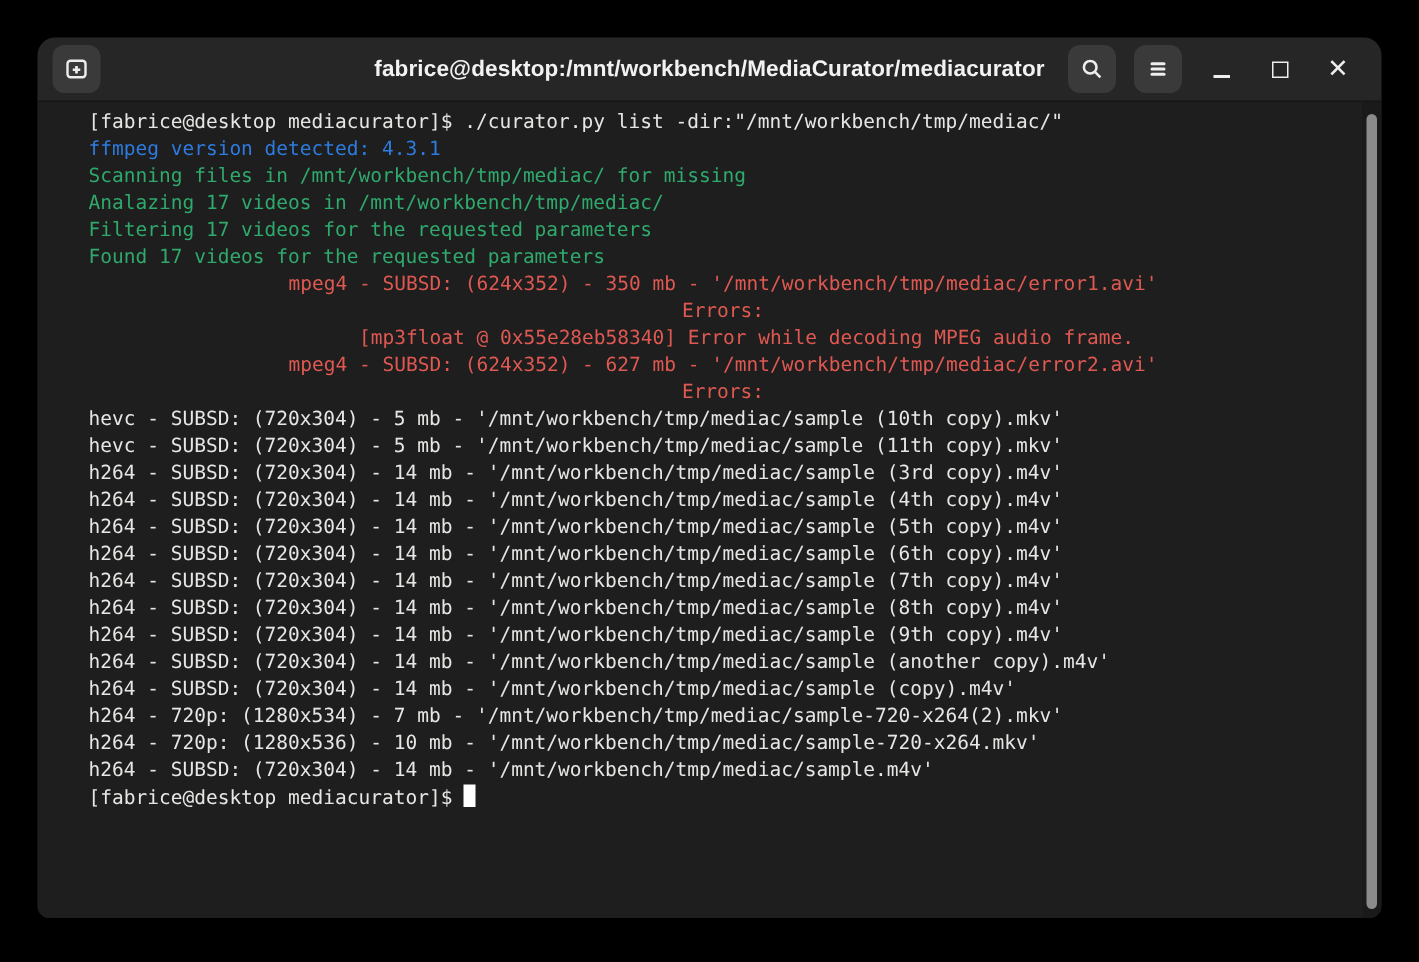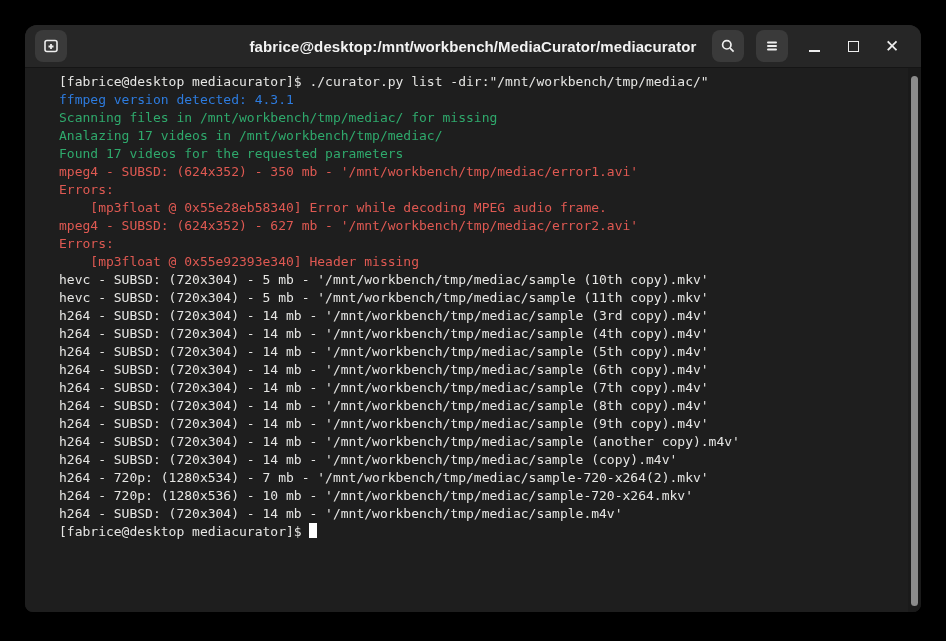--- a/index.html
+++ b/index.html
@@ -119,21 +119,21 @@
   .tline {
     font-family: "DejaVu Sans Mono", monospace;
     font-size: 13px;
     line-height: 18px;
     height: 18px;
     white-space: pre;
     color: var(--fg, #e6e6e4);
   }
   .tline.c-blue  { color: var(--blue,  #2d7bde); }
   .tline.c-green { color: var(--green, #2fa96c); }
-  .tline.c-red   { color: var(--red,   #df5952); }
+  .tline.c-red   { color: var(--red,   #df5952); text-align: center; }
   .cursor {
     display: inline-block;
     width: 8px;
     height: 15px;
     background: #ffffff;
     vertical-align: -2px;
   }
   .scrollbar {
     position: absolute;
     top: 0;
@@ -200,27 +200,27 @@
         </button>
       </div>
     </div>
 
     <div class="terminal">
       <div class="tlines">
           <div class="tline c-fg">[fabrice@desktop mediacurator]$ ./curator.py list -dir:"/mnt/workbench/tmp/mediac/"</div>
           <div class="tline c-blue">ffmpeg version detected: 4.3.1</div>
           <div class="tline c-green">Scanning files in /mnt/workbench/tmp/mediac/ for missing</div>
           <div class="tline c-green">Analazing 17 videos in /mnt/workbench/tmp/mediac/</div>
+          <div class="tline c-green">Filtering 17 videos for the requested parameters</div>
           <div class="tline c-green">Found 17 videos for the requested parameters</div>
           <div class="tline c-red">mpeg4 - SUBSD: (624x352) - 350 mb - '/mnt/workbench/tmp/mediac/error1.avi'</div>
           <div class="tline c-red">Errors:</div>
           <div class="tline c-red">    [mp3float @ 0x55e28eb58340] Error while decoding MPEG audio frame.</div>
           <div class="tline c-red">mpeg4 - SUBSD: (624x352) - 627 mb - '/mnt/workbench/tmp/mediac/error2.avi'</div>
           <div class="tline c-red">Errors:</div>
-          <div class="tline c-red">    [mp3float @ 0x55e92393e340] Header missing</div>
           <div class="tline c-fg">hevc - SUBSD: (720x304) - 5 mb - '/mnt/workbench/tmp/mediac/sample (10th copy).mkv'</div>
           <div class="tline c-fg">hevc - SUBSD: (720x304) - 5 mb - '/mnt/workbench/tmp/mediac/sample (11th copy).mkv'</div>
           <div class="tline c-fg">h264 - SUBSD: (720x304) - 14 mb - '/mnt/workbench/tmp/mediac/sample (3rd copy).m4v'</div>
           <div class="tline c-fg">h264 - SUBSD: (720x304) - 14 mb - '/mnt/workbench/tmp/mediac/sample (4th copy).m4v'</div>
           <div class="tline c-fg">h264 - SUBSD: (720x304) - 14 mb - '/mnt/workbench/tmp/mediac/sample (5th copy).m4v'</div>
           <div class="tline c-fg">h264 - SUBSD: (720x304) - 14 mb - '/mnt/workbench/tmp/mediac/sample (6th copy).m4v'</div>
           <div class="tline c-fg">h264 - SUBSD: (720x304) - 14 mb - '/mnt/workbench/tmp/mediac/sample (7th copy).m4v'</div>
           <div class="tline c-fg">h264 - SUBSD: (720x304) - 14 mb - '/mnt/workbench/tmp/mediac/sample (8th copy).m4v'</div>
           <div class="tline c-fg">h264 - SUBSD: (720x304) - 14 mb - '/mnt/workbench/tmp/mediac/sample (9th copy).m4v'</div>
           <div class="tline c-fg">h264 - SUBSD: (720x304) - 14 mb - '/mnt/workbench/tmp/mediac/sample (another copy).m4v'</div>

